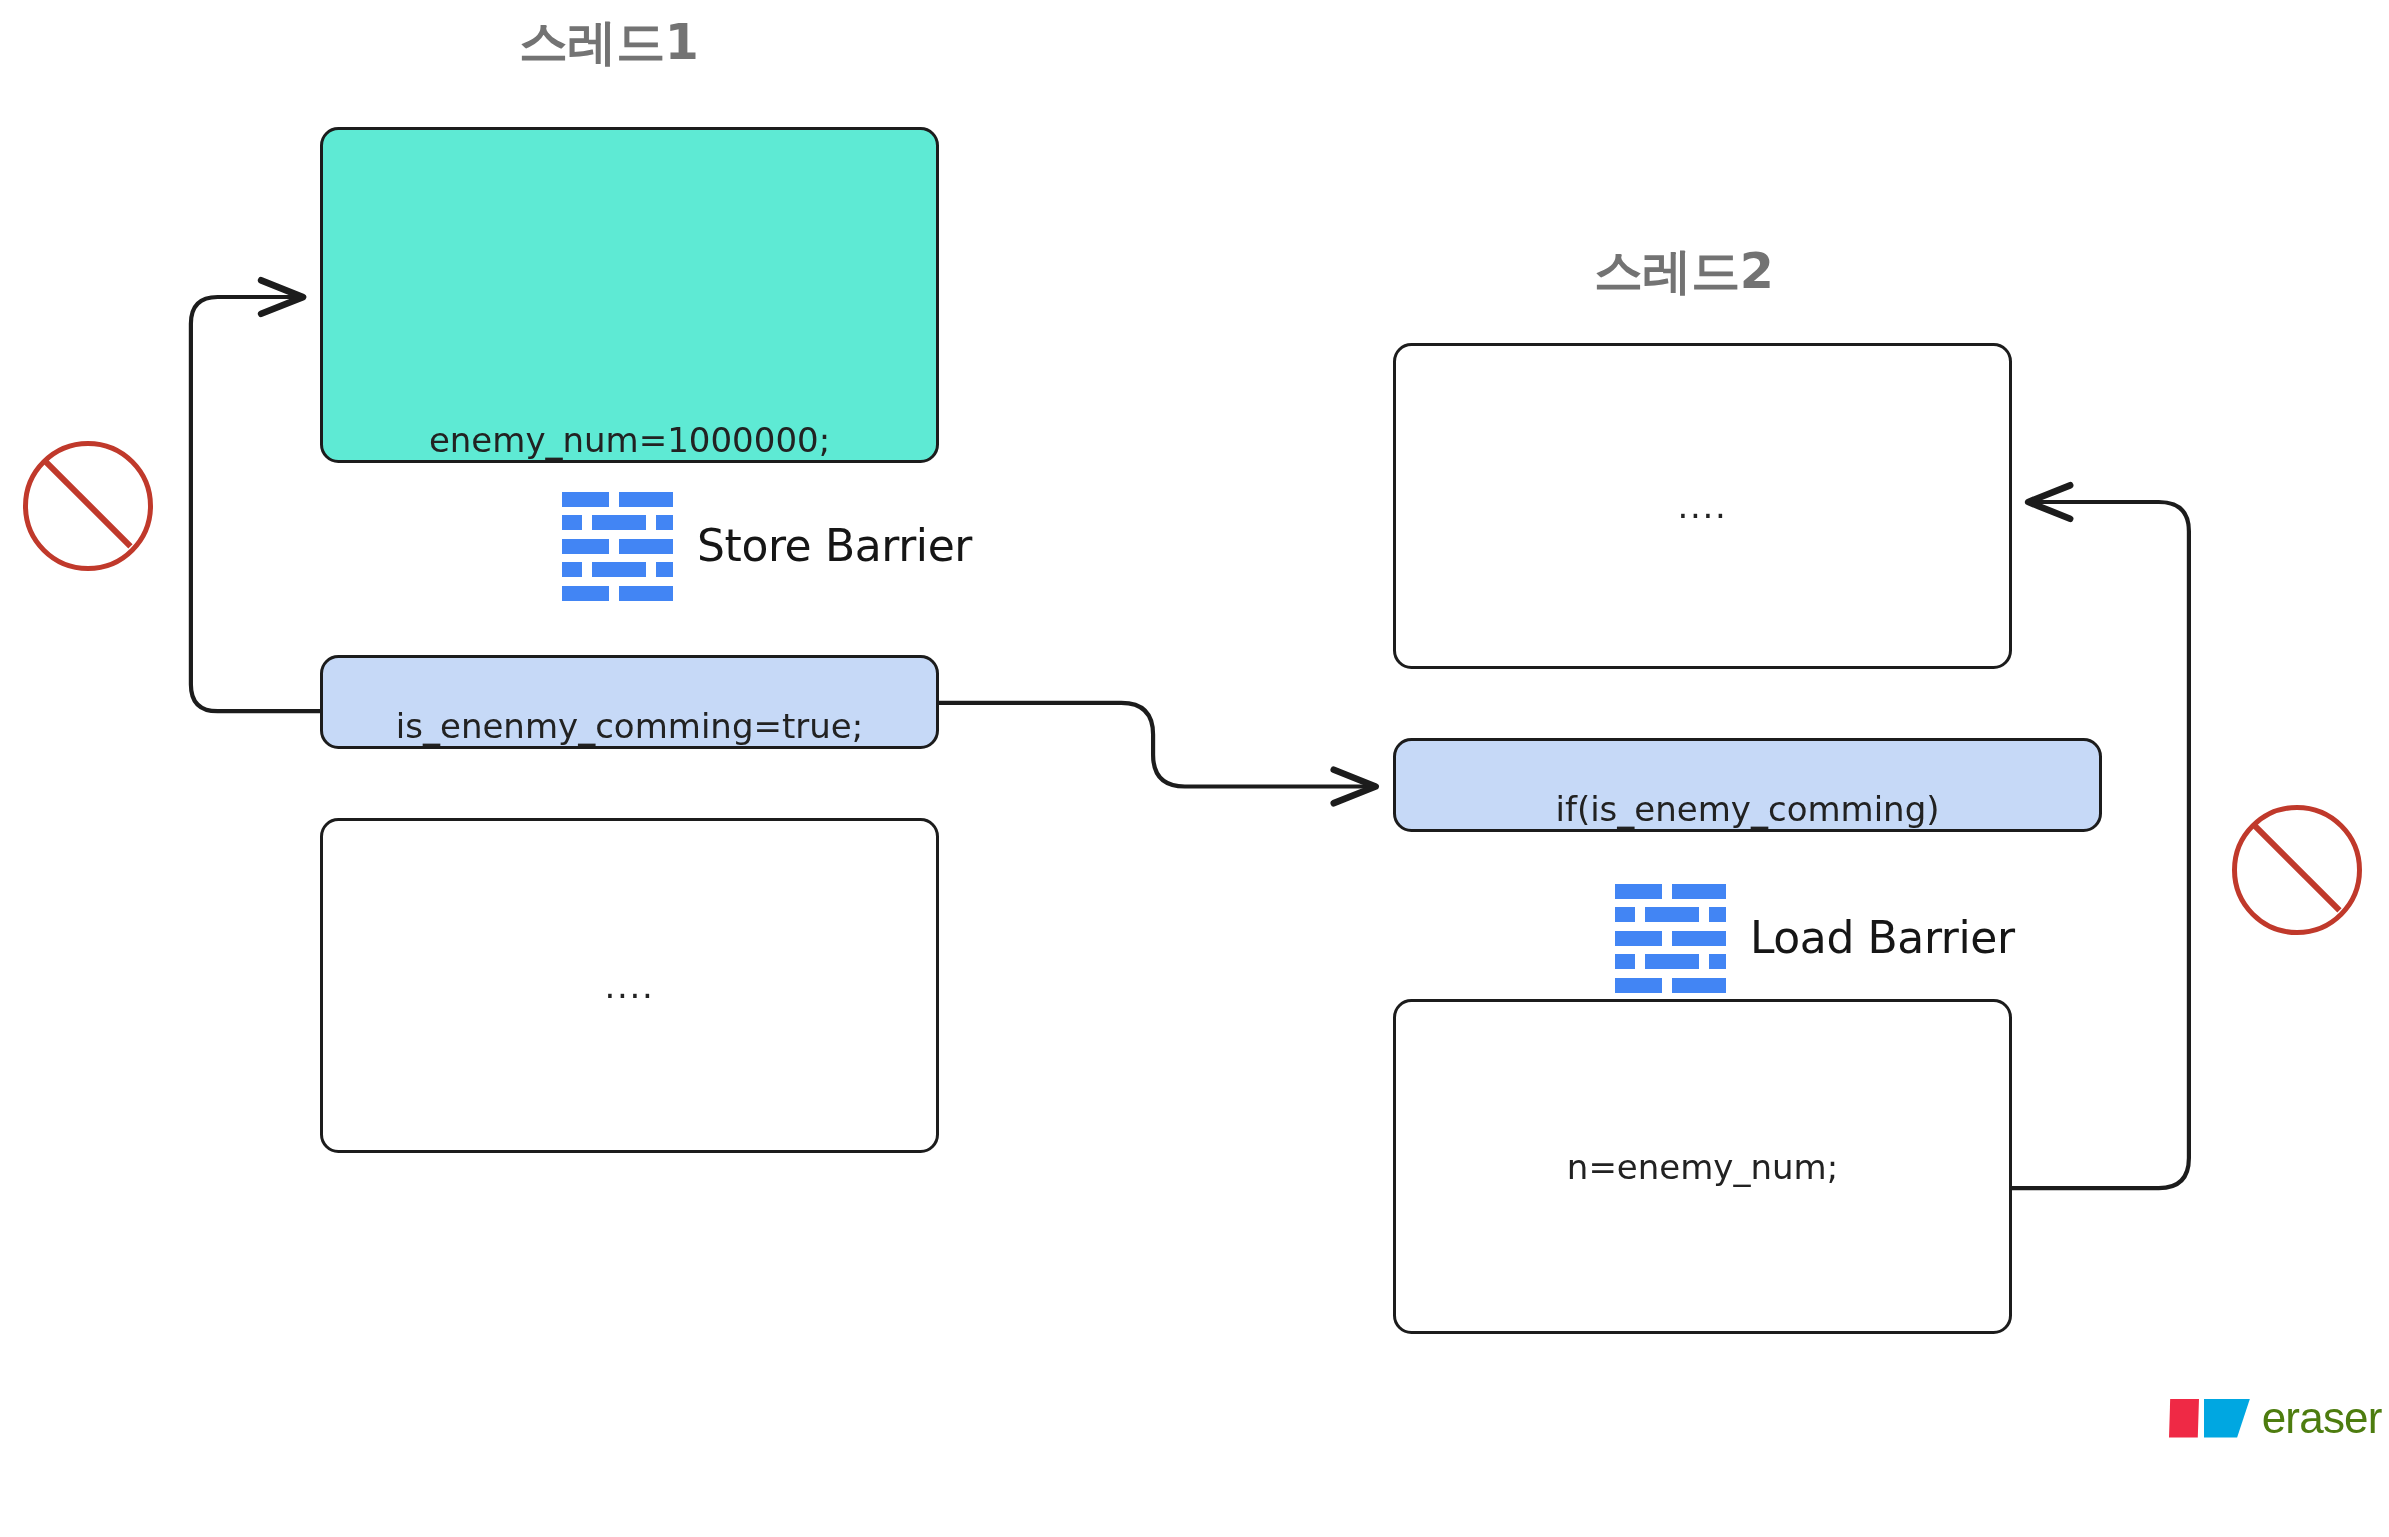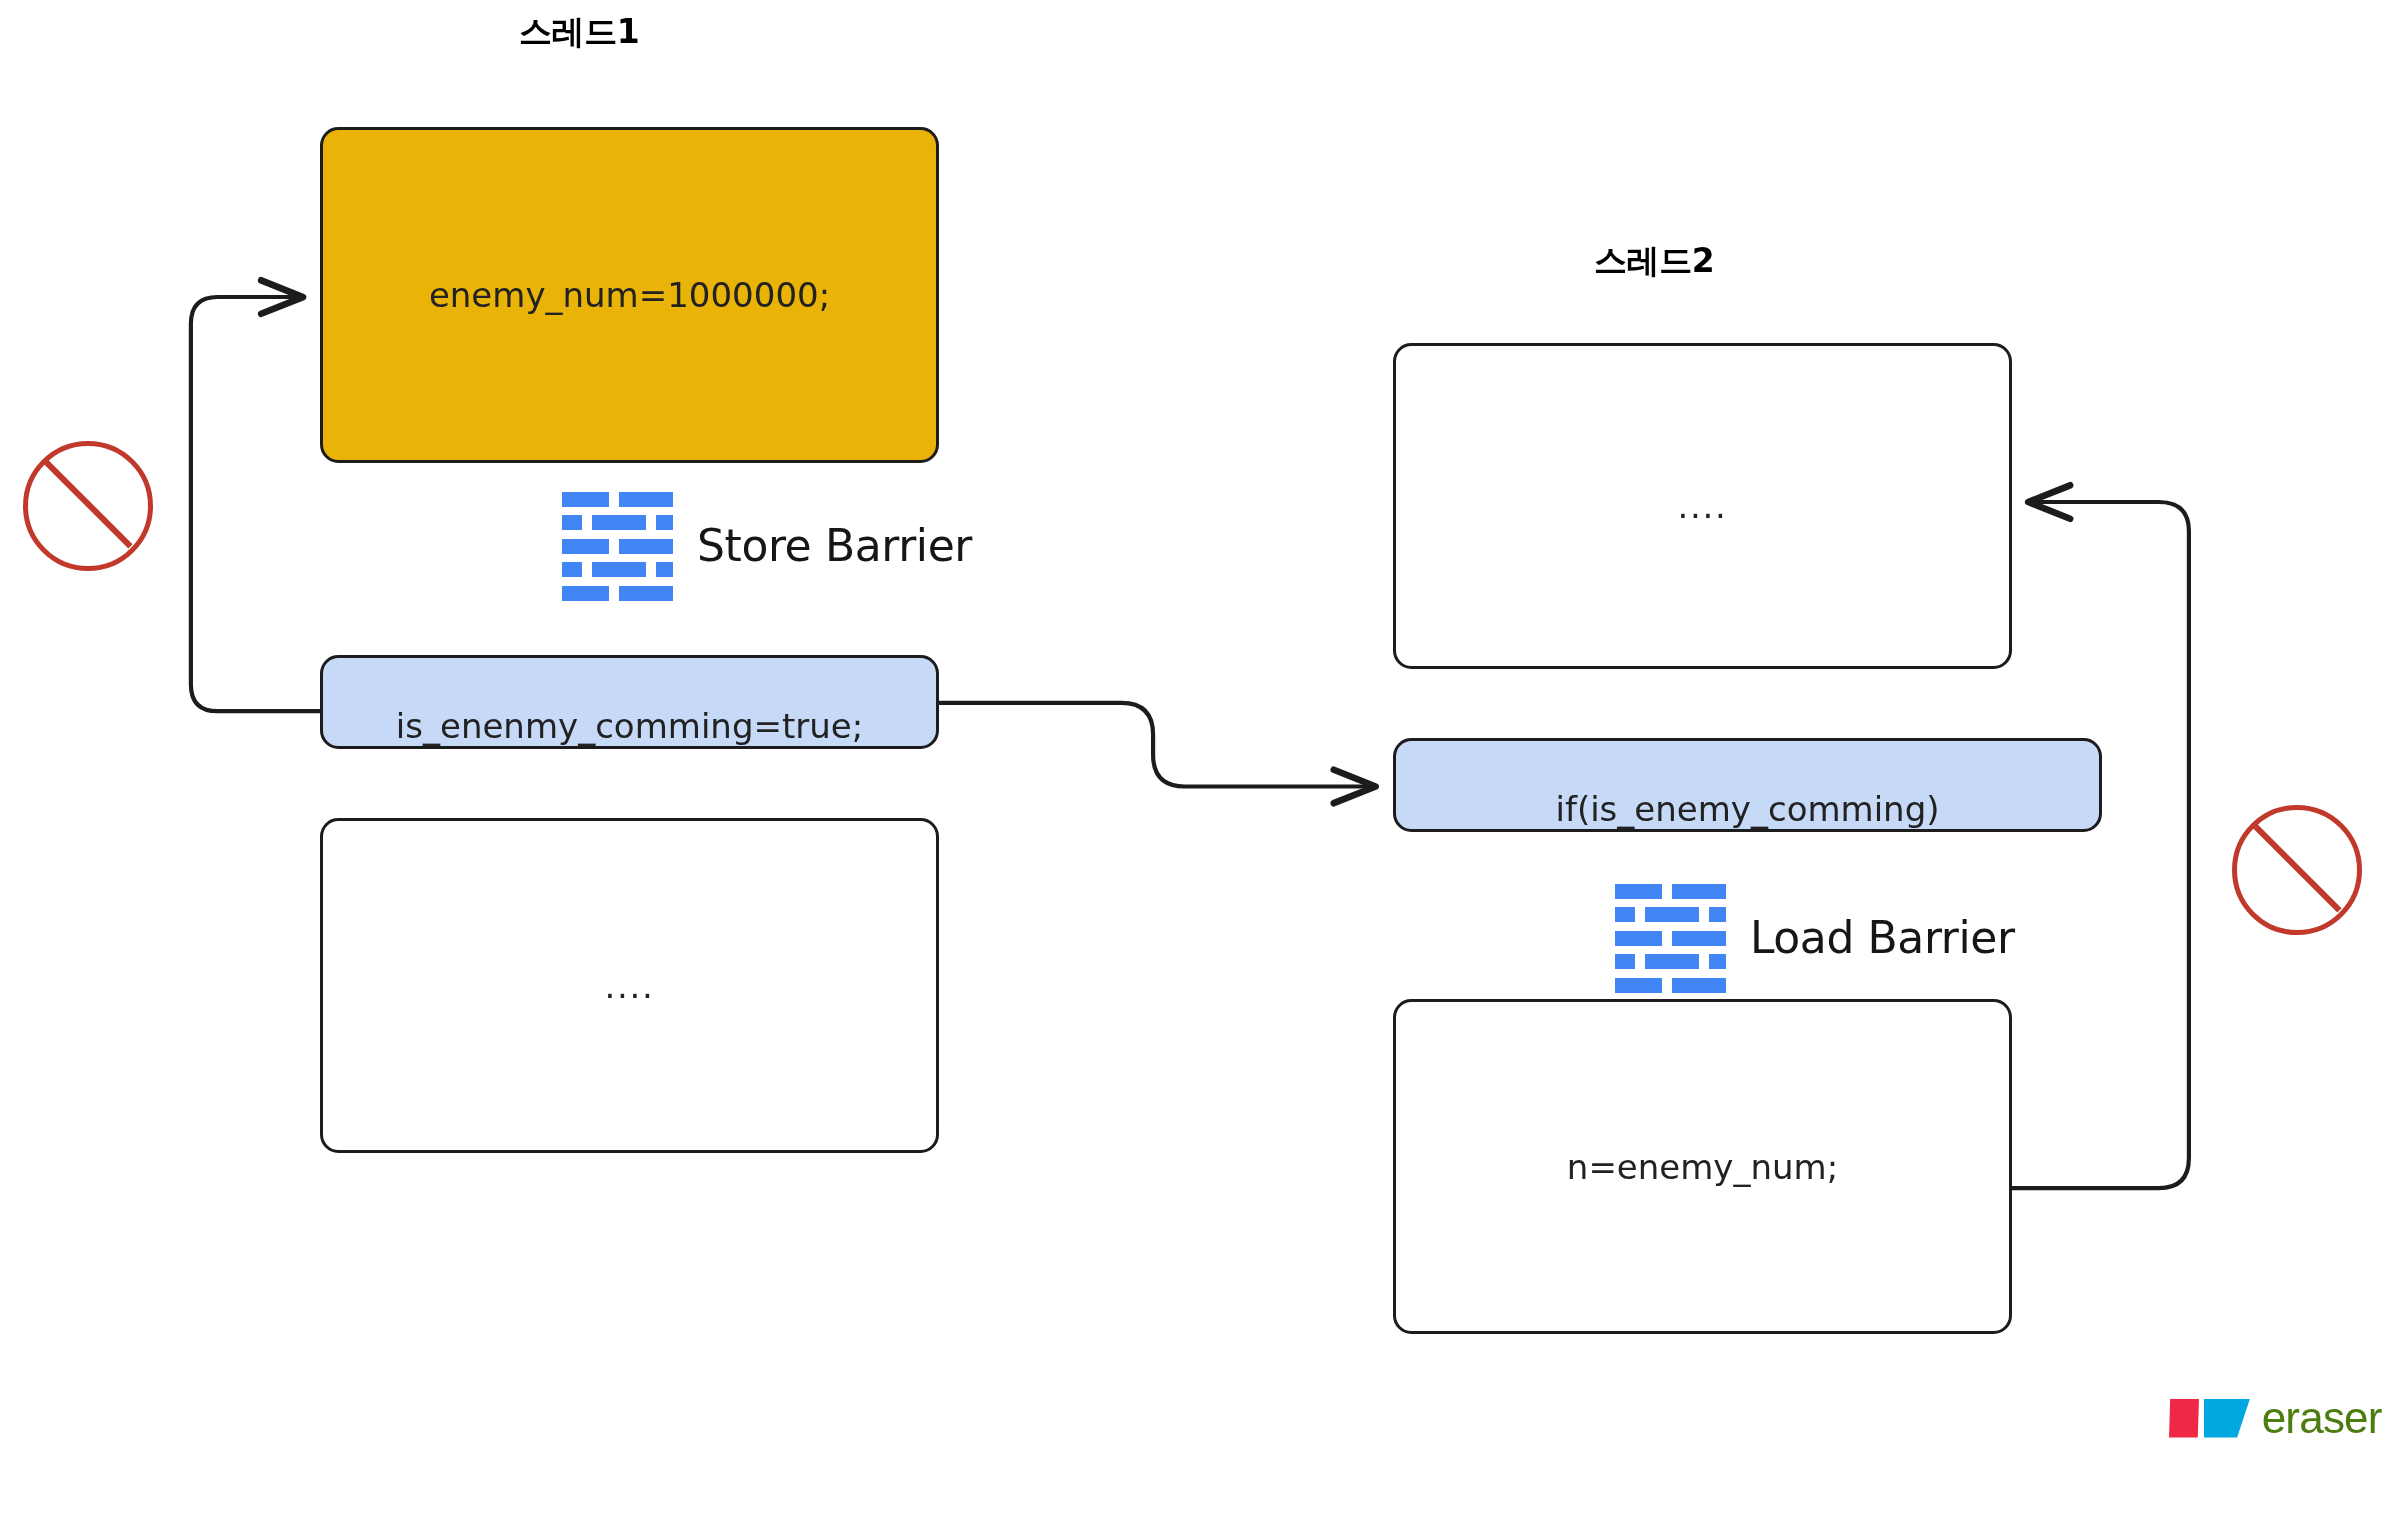--- a/index.html
+++ b/index.html
@@ -16,22 +16,22 @@
     height: 1537px;
     background: #ffffff;
     overflow: hidden;
   }
 
   
   .col-title {
     position: absolute;
     font-family: "DejaVu Sans", sans-serif;
     font-weight: 700;
-    font-size: 33px;
-    color: #000000;
+    font-size: 49px;
+    color: #737373;
     letter-spacing: -0.4px;
     white-space: nowrap;
   }
   #title-thread1 { left: 519px; top: 10px; }
   #title-thread2 { left: 1594px; top: 239px; }
 
   
   .node {
     position: absolute;
     box-sizing: border-box;
@@ -42,21 +42,21 @@
     align-items: center;
     justify-content: center;
   }
   .node .code {
     font-family: "DejaVu Sans", sans-serif;
     font-size: 34px;
     color: #222222;
     letter-spacing: 0px;
     white-space: nowrap;
   }
-  .node.pink  { background: #eab308; }
+  .node.pink  { background: #5eead4; align-items: flex-end; }
   .node.blue  { background: #c6d9f7; align-items: flex-end; }
 
   .node .dots {
     font-family: "DejaVu Sans", sans-serif;
     font-size: 34px;
     color: #222222;
     letter-spacing: 1.7px;
   }
 
   

